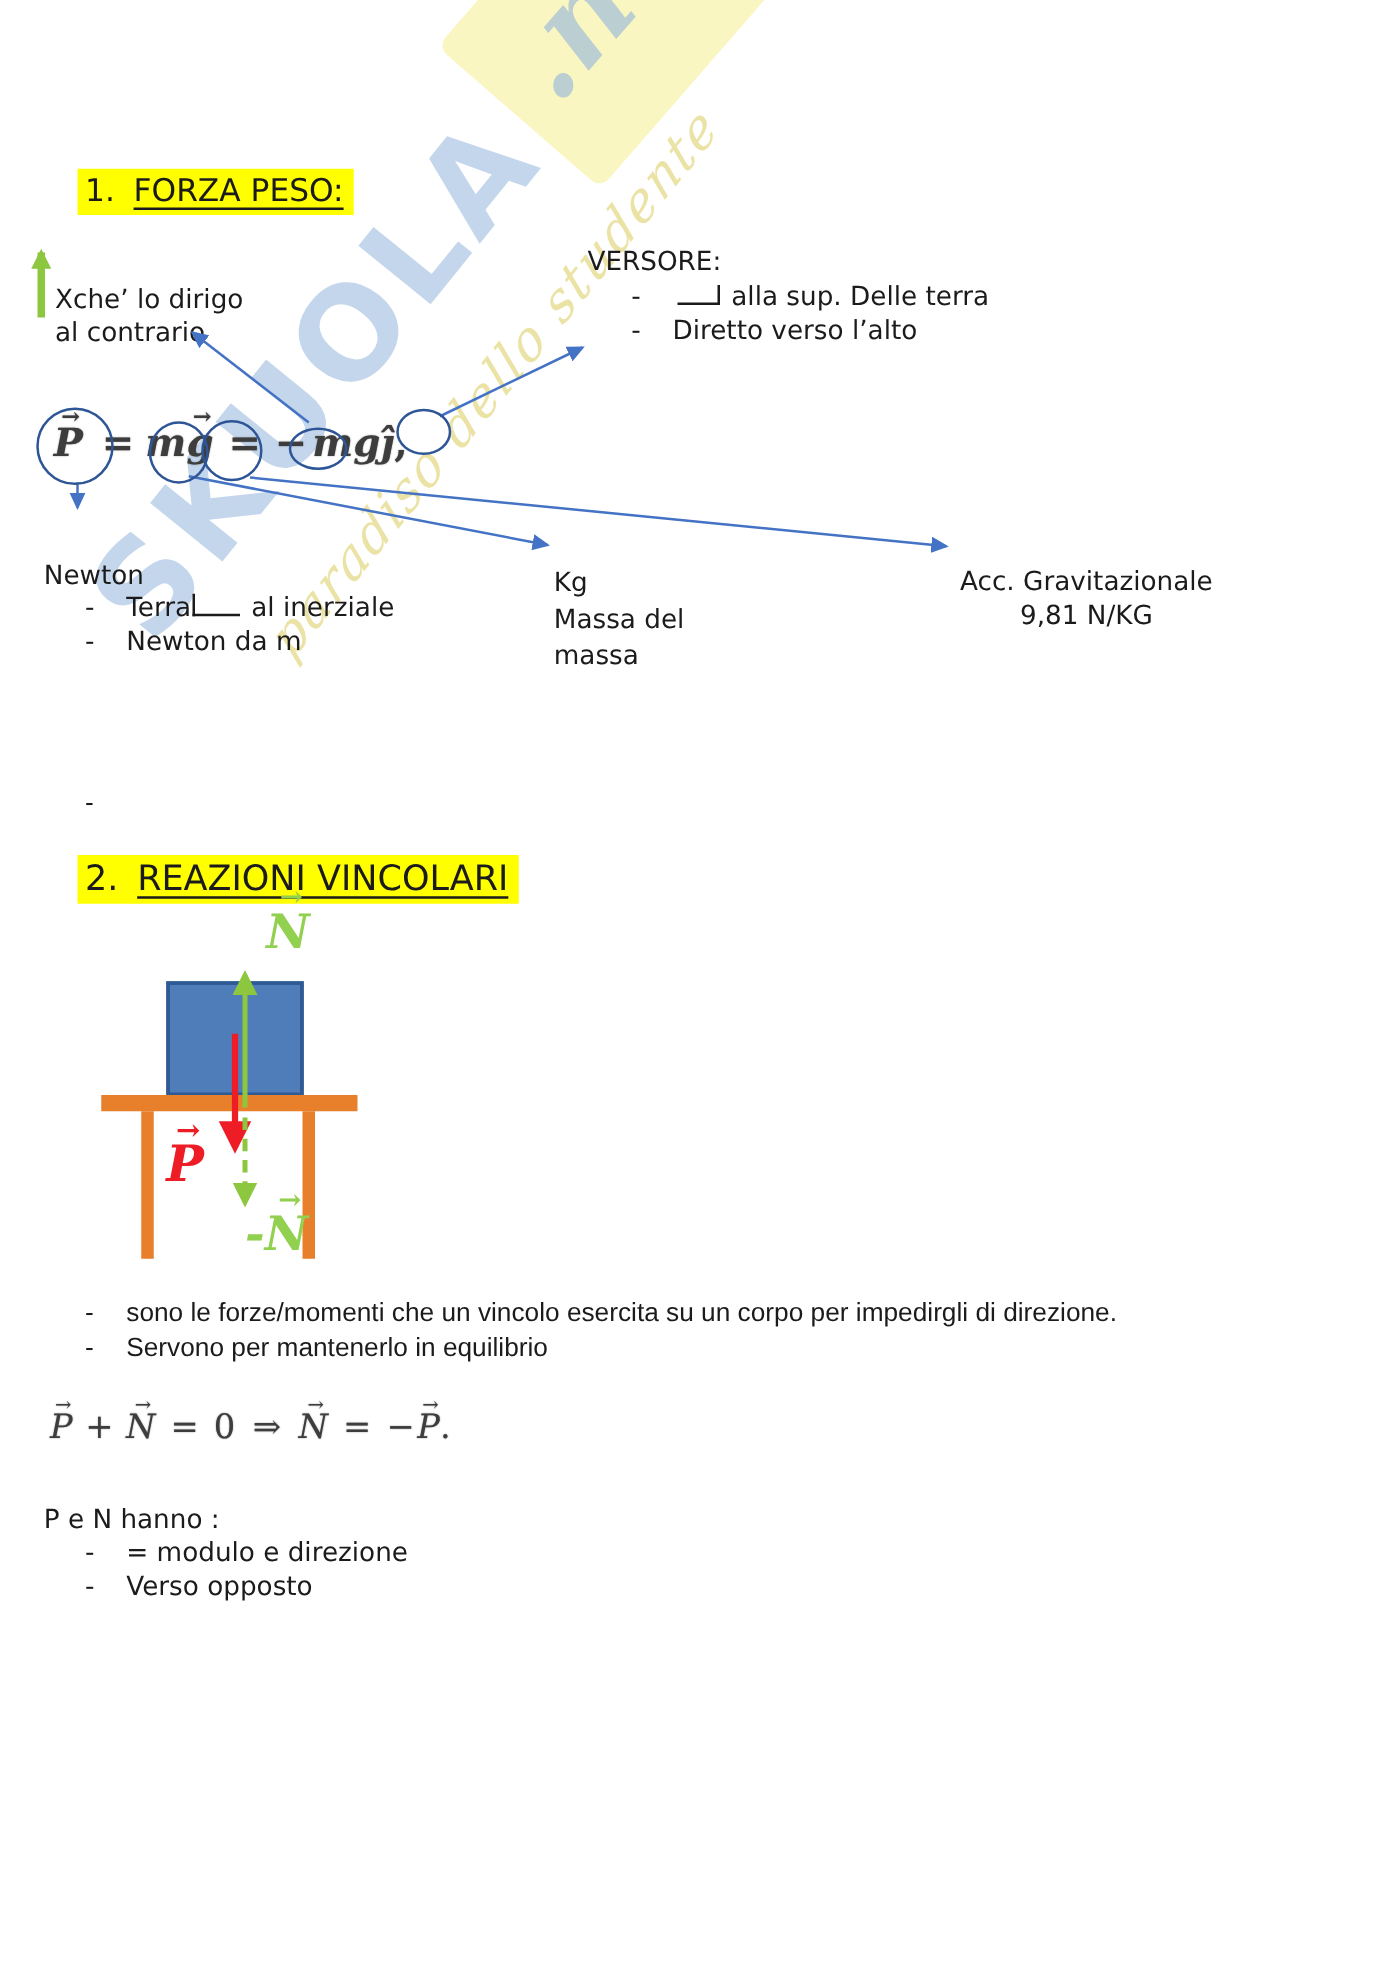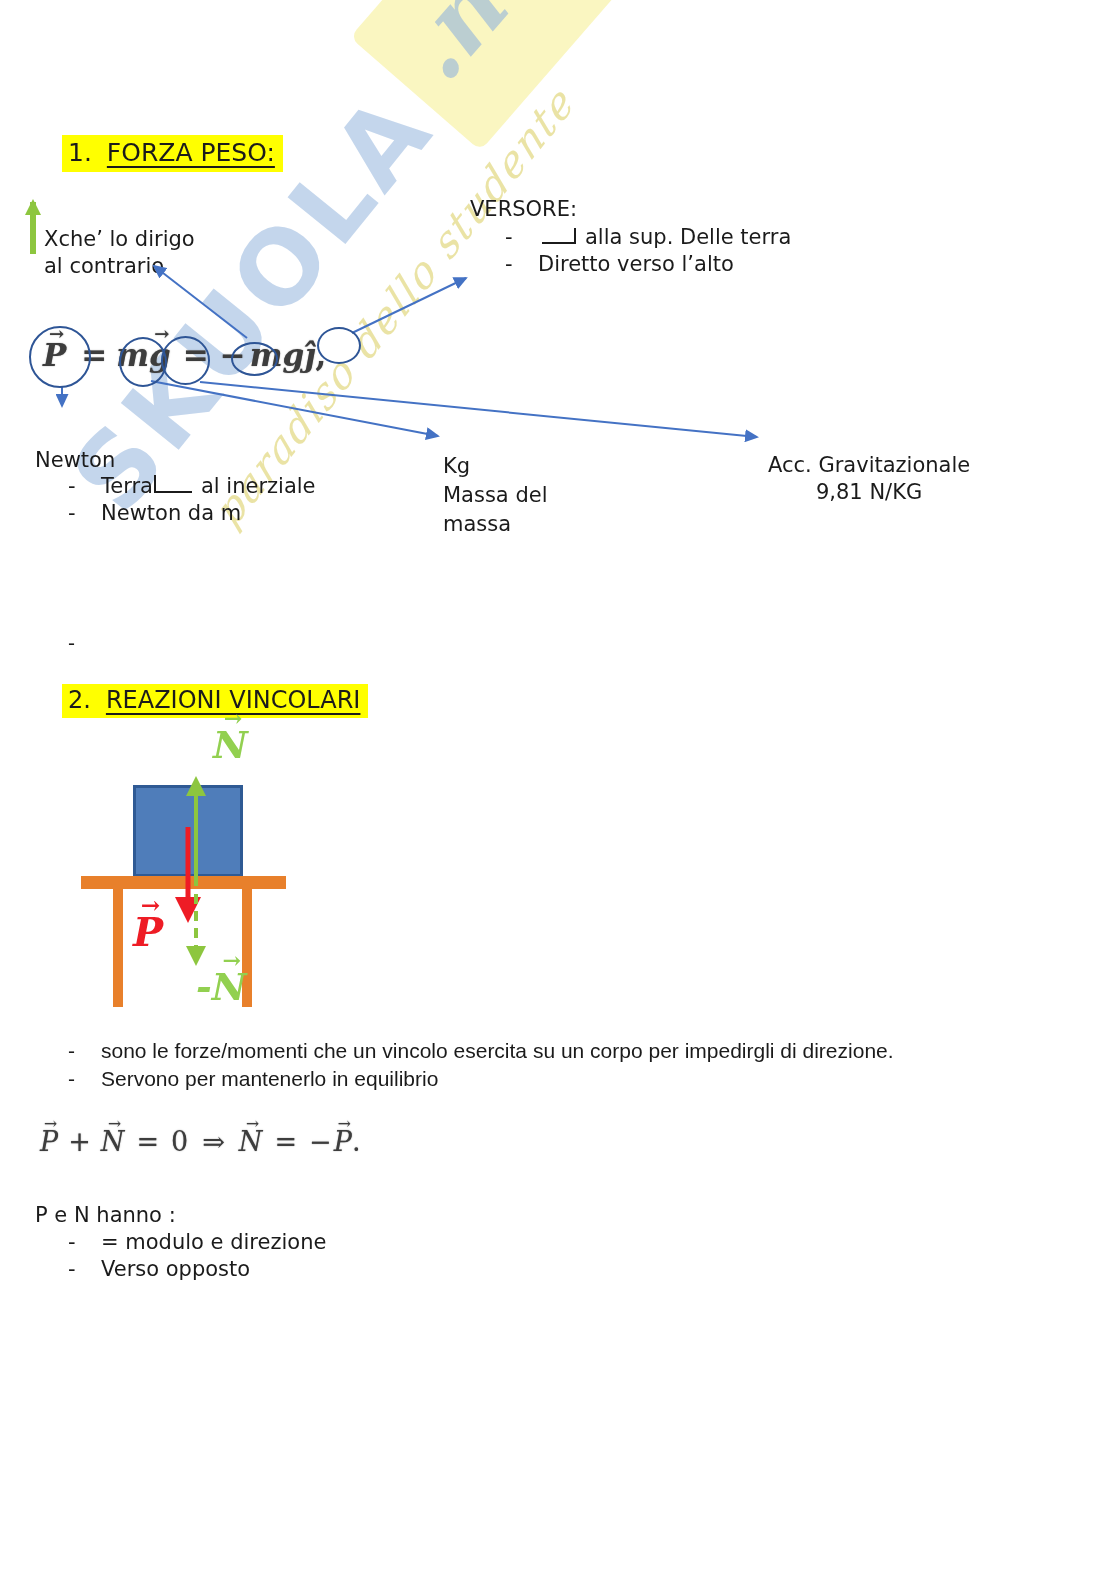--- a/index.html
+++ b/index.html
@@ -130,21 +130,21 @@
     <div>massa</div>
   </div>
 
   <div class="t fs21" style="left:768px;top:452px;text-align:center;">
     <div>Acc. Gravitazionale</div>
     <div>9,81 N/KG</div>
   </div>
 
   <div class="t fs21 narrow" style="left:68px;top:629px;">-</div>
 
-  <div class="t" style="left:62px;top:684px;font-size:24px;text-align:center;">
+  <div class="t" style="left:62px;top:684px;font-size:28px;text-align:center;">
     <span class="hl" style="padding:2px 8px 4px 6px;">
       <span class="sec-num">2.</span><span class="u">REAZIONI VINCOLARI</span>
     </span>
   </div>
 
   <div class="blk" style="left:133px;top:785px;width:104px;height:86px;background:#4f7dba;border:3px solid #2f5a94;"></div>
   <div class="blk" style="left:81px;top:876px;width:205px;height:13px;background:#e8802b;"></div>
   <div class="blk" style="left:113px;top:889px;width:10px;height:118px;background:#e8802b;"></div>
   <div class="blk" style="left:242px;top:889px;width:10px;height:118px;background:#e8802b;"></div>
 

